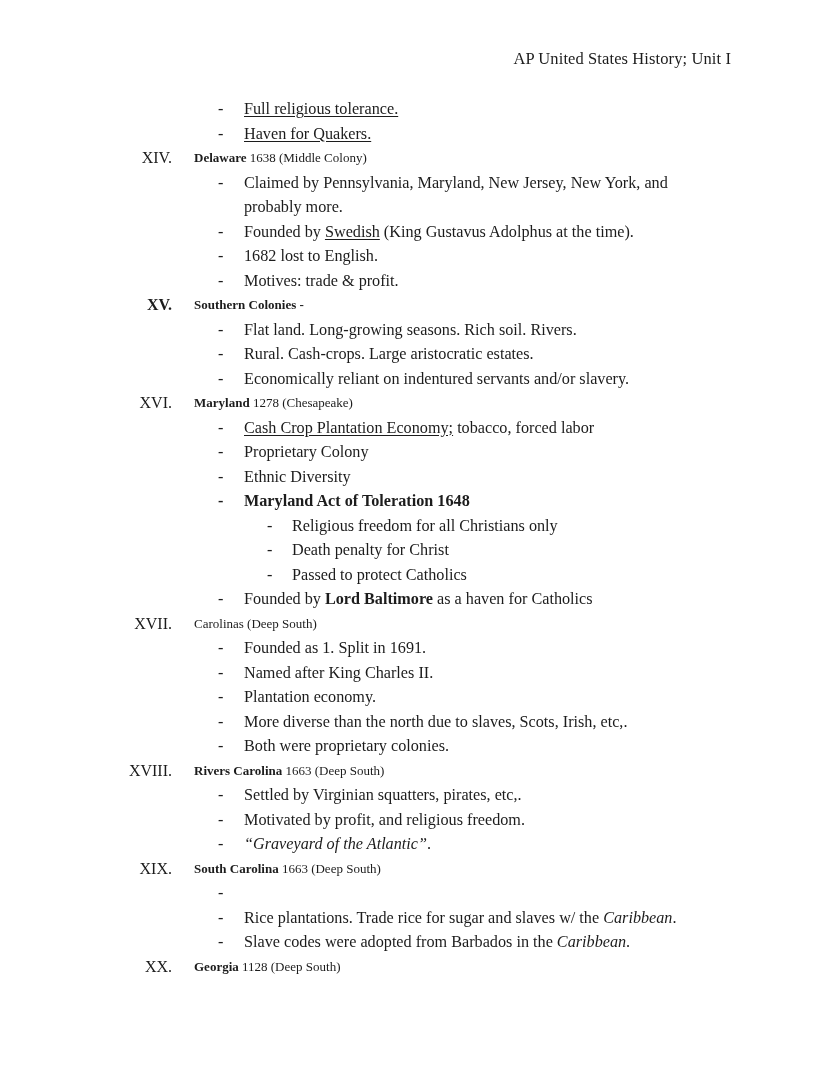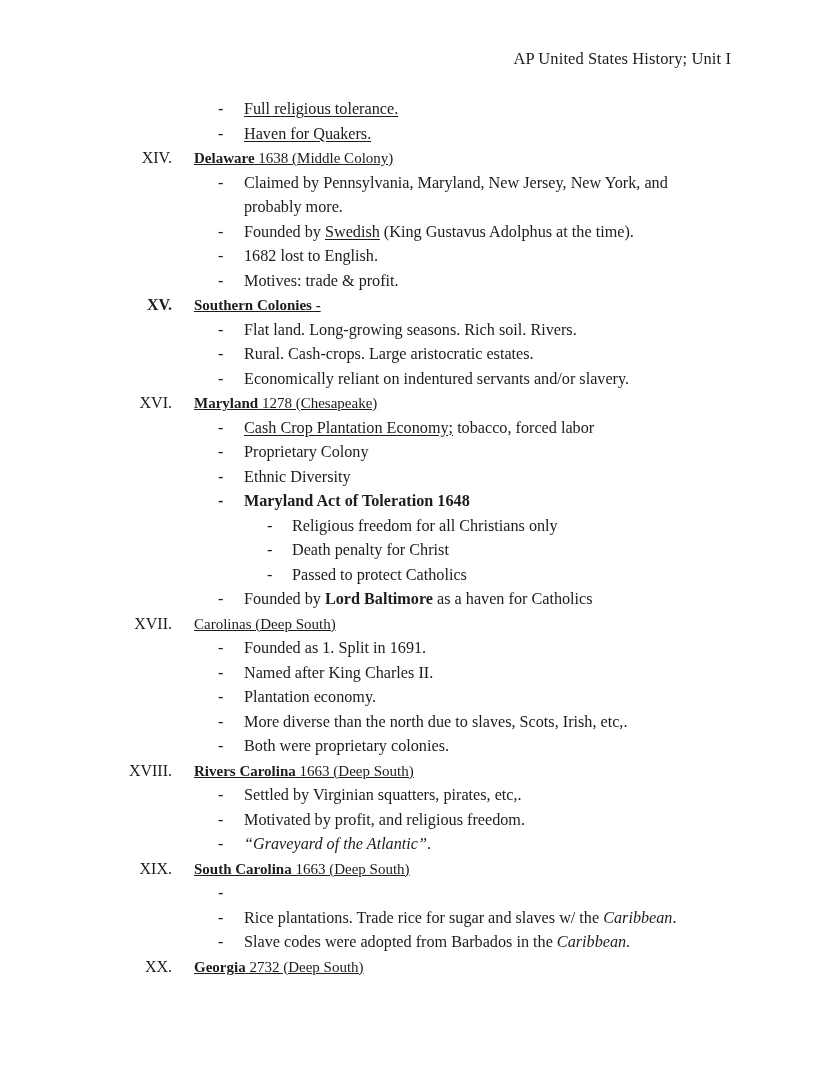--- a/index.html
+++ b/index.html
@@ -61,23 +61,22 @@
     left: 0;
     top: 0;
     width: 172px;
     text-align: right;
     font-size: 16px;
     line-height: 24.5px;
     white-space: nowrap;
   }
   .row.lvl1 .txt {
     display: block;
-    font-size: 15px;
-    line-height: 24.5px;
-    text-decoration: underline;
+    font-size: 13px;
+    line-height: 24.5px;
   }
 
   
   .row.lvl2 { padding-left: 244px; padding-right: 128px; }
   .row.lvl2 .dash {
     position: absolute;
     left: 218px;
     top: 0;
     font-size: 16.2px;
     line-height: 24.5px;
@@ -244,17 +243,17 @@
       <div class="row lvl2">
         <span class="dash">-</span>
         <span class="txt"><span>Rice plantations. Trade rice for sugar and slaves w/ the </span><span class="i">Caribbean</span><span>.</span></span>
       </div>
       <div class="row lvl2">
         <span class="dash">-</span>
         <span class="txt"><span>Slave codes were adopted from Barbados in the </span><span class="i">Caribbean</span><span>.</span></span>
       </div>
       <div class="row lvl1">
         <span class="num">XX.</span>
-        <span class="txt"><span class="b">Georgia</span><span> 2732 (Deep South)</span></span>
+        <span class="txt"><span class="b">Georgia</span><span> 1128 (Deep South)</span></span>
       </div>
     </div>
 
 </div>
 
 </body></html>

